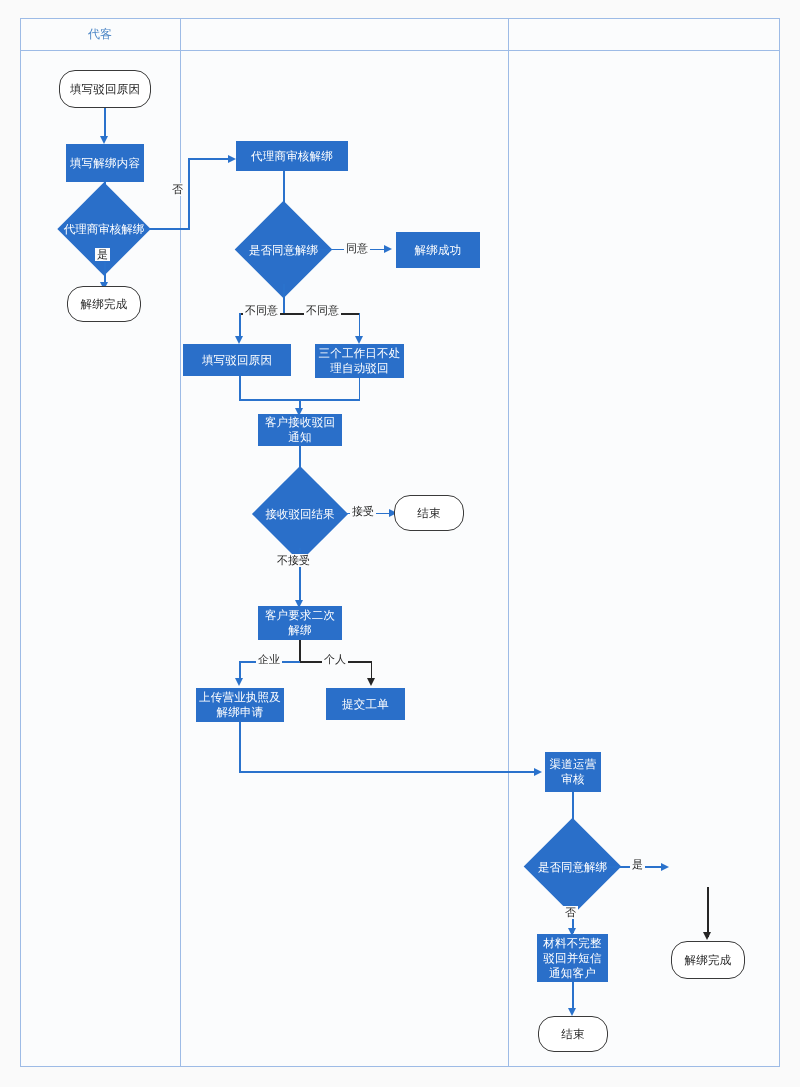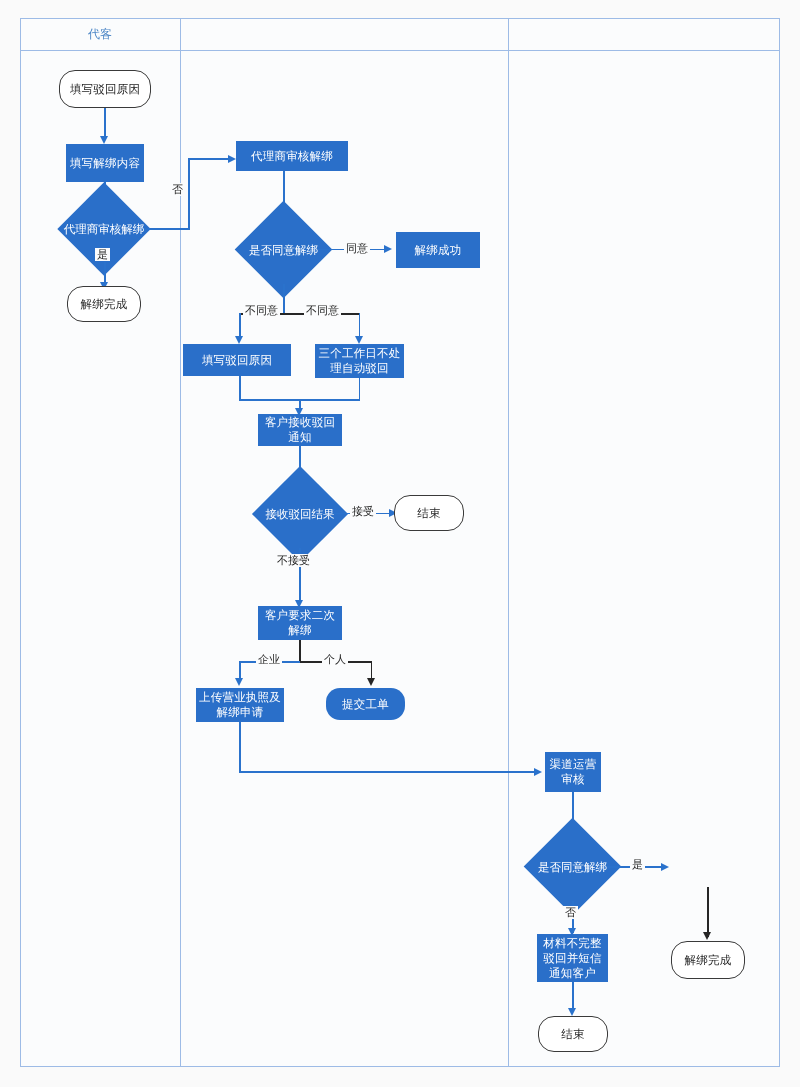--- a/index.html
+++ b/index.html
@@ -234,21 +234,21 @@
   <div class="ln" style="left:239px; top:661px; width:1.6px; height:20px;"></div>
   <div class="arw down" style="left:235px; top:678px;"></div>
   <div class="elabel" style="left:256px; top:653px;">企业</div>
 
   <div class="ln dark" style="left:370.5px; top:661px; width:1.6px; height:20px;"></div>
   <div class="arw down dark" style="left:367px; top:678px;"></div>
   <div class="elabel" style="left:322px; top:653px;">个人</div>
 
   <div class="node proc" style="left:196px; top:688px; width:88px; height:34px;">上传营业执照及解绑申请</div>
 
-  <div class="node proc" style="left:326px; top:688px; width:79px; height:32px;border-radius:14px;">提交工单</div>
+  <div class="node proc" style="left:326px; top:688px; width:79px; height:32px;">提交工单</div>
 
   <div class="ln" style="left:239px; top:722px; width:1.6px; height:50px;"></div>
   <div class="ln" style="left:239px; top:771px; width:301px; height:1.6px;"></div>
   <div class="arw right" style="left:534px; top:768px;"></div>
 
   <div class="node proc" style="left:545px; top:752px; width:56px; height:40px;">渠道运营审核</div>
 
   <div class="ln" style="left:572px; top:792px; width:1.6px; height:38px;"></div>
   <div class="arw down" style="left:568px; top:825px;"></div>
 

